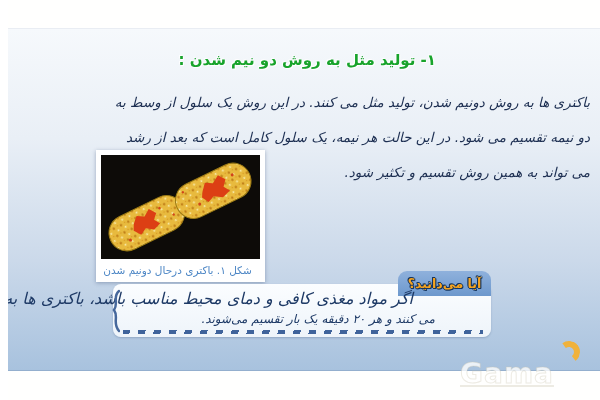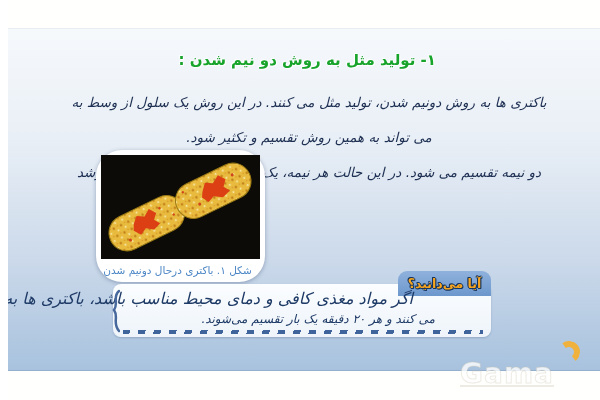--- a/index.html
+++ b/index.html
@@ -18,25 +18,25 @@
   .title{
     position:absolute;top:22px;right:172px;direction:rtl;white-space:nowrap;
     font-size:15px;font-weight:bold;color:#18a32b;
     text-shadow:1px 1px 0 rgba(255,255,255,.85),-1px -1px 0 rgba(255,255,255,.85),0 0 3px rgba(255,255,255,.9);
   }
   
   .para{
     position:absolute;top:56px;right:18px;left:20px;direction:rtl;text-align:right;
     font-size:13.5px;font-style:italic;color:#1d2f52;line-height:35px;
   }
-  .pline{white-space:nowrap;text-align:center;}
+  .pline{white-space:nowrap;}
   
   .figure{
     position:absolute;left:88px;top:121px;width:169px;background:#ffffff;
-    box-shadow:0 1px 4px rgba(50,70,110,.4);padding:5px 11px 0 5px;box-sizing:border-box;border-radius:26px;
+    box-shadow:0 1px 4px rgba(50,70,110,.4);padding:5px 11px 0 5px;box-sizing:border-box;
   }
   .photo{display:block;width:159px;height:104px;background:#0d0b08;}
   .caption{
     height:23px;line-height:23px;text-align:center;direction:rtl;
     font-size:10.5px;color:#4c86c5;white-space:nowrap;overflow:hidden;
   }
   
   .dyk{
     position:absolute;left:105px;top:255px;width:378px;height:53px;
     background:linear-gradient(180deg,#fbfdff 0%,#eef4fa 100%);
@@ -74,22 +74,22 @@
 <body>
 
 <div id="canvas">
 
   <div class="slide">
 
     <div class="title">۱- تولید مثل به روش دو نیم شدن :</div>
 
     <div class="para">
       <div class="pline">باکتری ها به روش دونیم شدن، تولید مثل می کنند. در این روش یک سلول از وسط به</div>
+      <div class="pline">دو نیمه تقسیم می شود. در این حالت هر نیمه، یک سلول کامل است که بعد از رشد</div>
       <div class="pline">می تواند به همین روش تقسیم و تکثیر شود.</div>
-      <div class="pline">دو نیمه تقسیم می شود. در این حالت هر نیمه، یک سلول کامل است که بعد از رشد</div>
     </div>
 
     <div class="figure">
       <svg class="photo" viewBox="0 0 159 104" xmlns="http://www.w3.org/2000/svg">
         <rect width="159" height="104" fill="#0d0b08"></rect>
         <defs>
           <pattern id="spk" width="8" height="8" patternUnits="userSpaceOnUse">
             <rect width="8" height="8" fill="#e8ba3e"></rect>
             <circle cx="2" cy="2.5" r="1.2" fill="#c07f18"></circle>
             <circle cx="5.5" cy="6" r="1" fill="#f8ecae"></circle>

